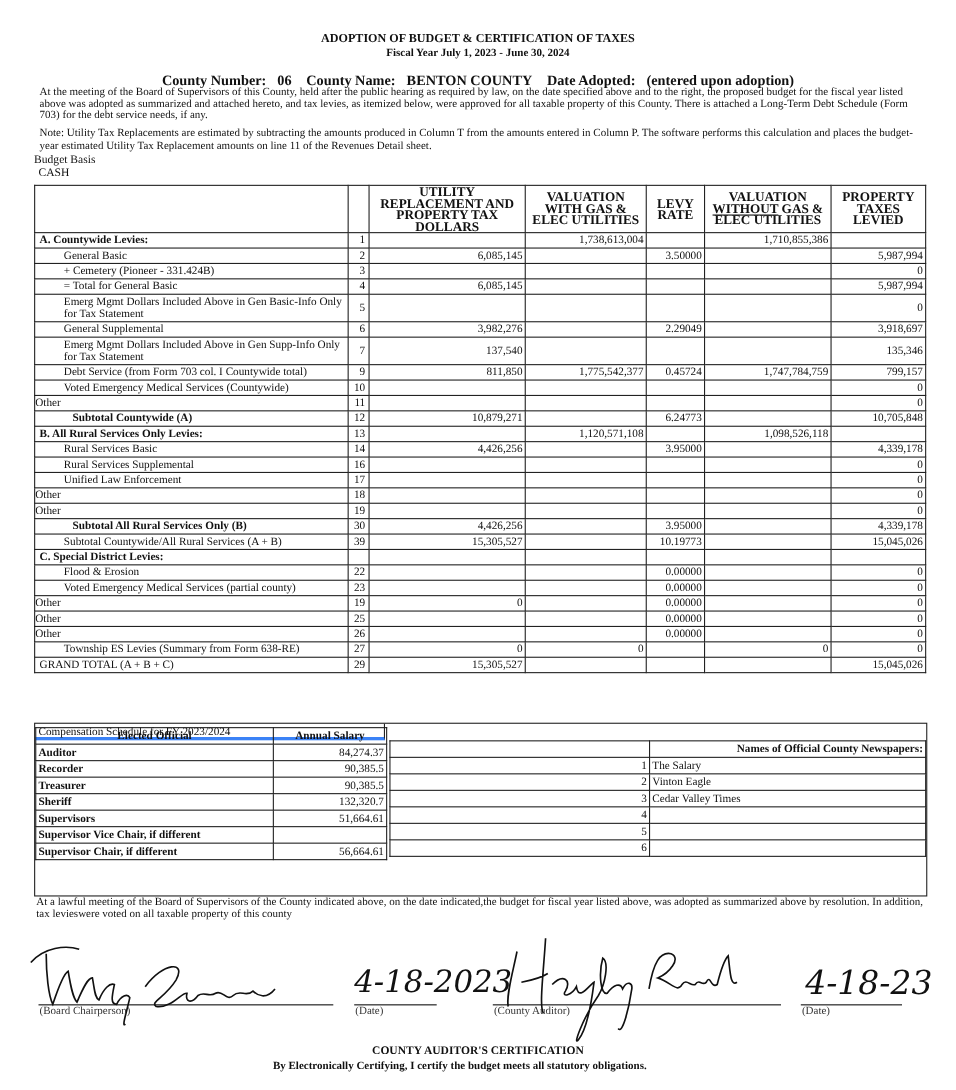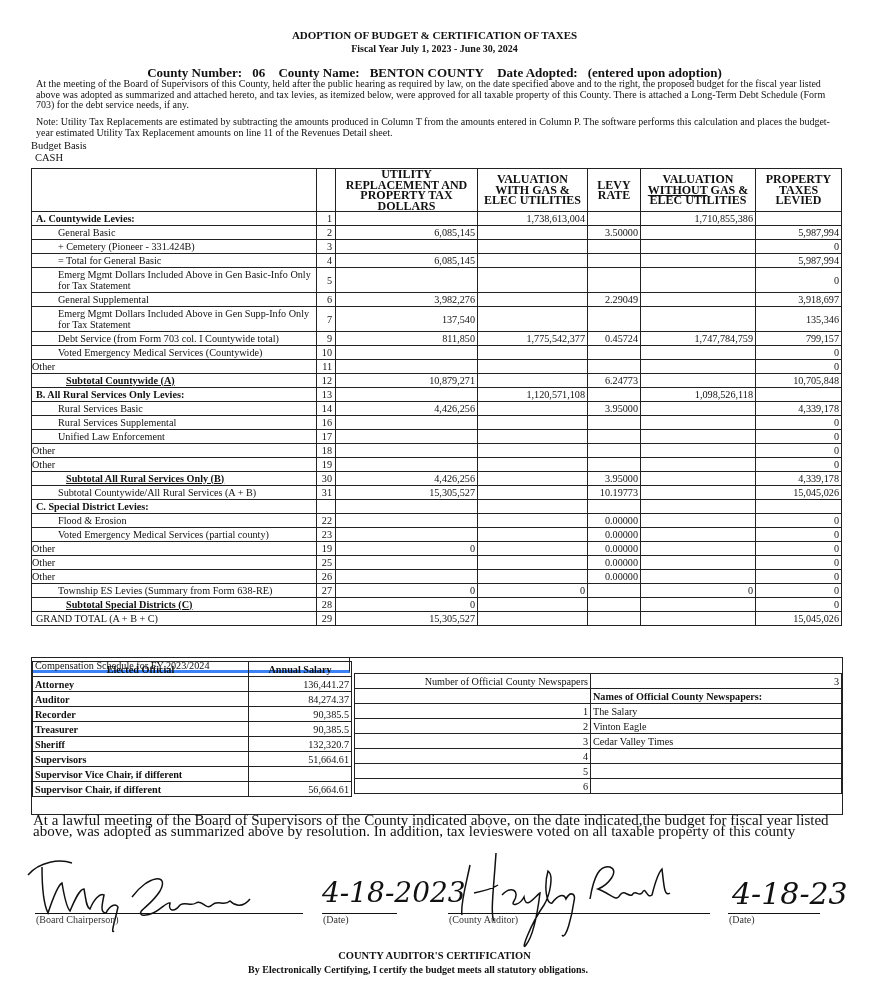--- a/index.html
+++ b/index.html
@@ -19,40 +19,40 @@
 
   table { border-collapse: collapse; }
   #main-table { position: absolute; top: 168px; left: 31px; width: 810px; table-layout: fixed; }
   #main-table td, #main-table th { border: 1px solid #222; padding: 0 2px; height: 13px; line-height: 12px;
      font-size: 10.2px; white-space: nowrap; overflow: hidden; }
   #main-table th { font-weight: bold; text-align: center; font-size: 12px; line-height: 10.5px; height: 36px; vertical-align: middle; }
   #main-table td.num { text-align: right; }
   #main-table td.ln { text-align: right; padding-right: 3px; }
   #main-table td.lbl { padding-left: 4px; }
   #main-table td.ind1 { padding-left: 26px; }
-  #main-table td.ind2 { padding-left: 34px; font-weight: bold; text-decoration: underline; }
+  #main-table td.ind2 { padding-left: 34px; font-weight: bold; }
   #main-table td.sec { font-weight: bold; }
   #main-table td.other { padding-left: 0; }
   #main-table tr.tall td { height: 24px; white-space: normal; line-height: 11px; }
   .u { text-decoration: underline; }
 
   #comp-wrap { position: absolute; top: 657px; left: 31px; width: 810px; height: 156px; border: 1px solid #222; }
   #comp-title { position: absolute; left: 0; top: 0; width: 318px; height: 15px; border-right: 1px solid #222;
      border-bottom: 3px solid #3b82f6; font-size: 10.2px; line-height: 15px; padding-left: 3px; box-sizing: border-box; }
   #comp-table { position: absolute; left: 0; top: 3px; width: 319px; table-layout: fixed; }
   #comp-table td, #comp-table th { border: 1px solid #222; height: 14px; line-height: 13px; font-size: 10.2px; padding: 0 2px; white-space: nowrap; }
   #comp-table th { font-weight: bold; text-align: center; }
   #comp-table td.off { font-weight: bold; }
   #comp-table td.sal { text-align: right; }
   #news-table { position: absolute; left: 322px; top: 15px; width: 487px; table-layout: fixed; }
   #news-table td { border: 1px solid #222; height: 14px; line-height: 13px; font-size: 10.2px; padding: 0 2px; white-space: nowrap; }
   #news-table td.r { text-align: right; }
-  #news-table td.hdr { font-weight: bold; text-align: left; margin-left: 12px; }
-
-  #p3 { top: 815px; left: 33px; width: 810px; font-size: 15px; line-height: 11px; }
+  #news-table td.hdr { font-weight: bold; text-align: right; margin-left: 12px; }
+
+  #p3 { top: 815px; left: 33px; width: 810px; font-size: 10px; line-height: 11px; }
 
   .sigline { position: absolute; border-top: 1.5px solid #111; }
   .siglabel { position: absolute; font-size: 10px; color: #333; }
   #cert-title { top: 950px; left: 0; width: 869px; text-align: center; font-weight: bold; font-size: 10.5px; }
   #cert-text { top: 964px; left: 0; width: 836px; text-align: center; font-weight: bold; font-size: 10px; }
   svg.sig { position: absolute; overflow: visible; }
 </style>
 </head>
 <body>
 
@@ -253,21 +253,21 @@
         <td class="ind2 lbl">Subtotal All Rural Services Only (B)</td>
         <td class="ln">30</td>
         <td class="num">4,426,256</td>
         <td class="num"></td>
         <td class="num">3.95000</td>
         <td class="num"></td>
         <td class="num">4,339,178</td>
       </tr>
       <tr>
         <td class="ind1 lbl">Subtotal Countywide/All Rural Services (A + B)</td>
-        <td class="ln">31</td>
+        <td class="ln">39</td>
         <td class="num">15,305,527</td>
         <td class="num"></td>
         <td class="num">10.19773</td>
         <td class="num"></td>
         <td class="num">15,045,026</td>
       </tr>
       <tr>
         <td class="sec lbl">C. Special District Levies:</td>
         <td class="ln"></td>
         <td class="num"></td>
@@ -321,29 +321,20 @@
         <td class="num"></td>
         <td class="num">0</td>
       </tr>
       <tr>
         <td class="ind1 lbl">Township ES Levies (Summary from Form 638-RE)</td>
         <td class="ln">27</td>
         <td class="num">0</td>
         <td class="num">0</td>
         <td class="num"></td>
         <td class="num">0</td>
-        <td class="num">0</td>
-      </tr>
-      <tr>
-        <td class="ind2 lbl">Subtotal Special Districts (C)</td>
-        <td class="ln">28</td>
-        <td class="num">0</td>
-        <td class="num"></td>
-        <td class="num"></td>
-        <td class="num"></td>
         <td class="num">0</td>
       </tr>
       <tr>
         <td class="lbl lbl">GRAND TOTAL (A + B + C)</td>
         <td class="ln">29</td>
         <td class="num">15,305,527</td>
         <td class="num"></td>
         <td class="num"></td>
         <td class="num"></td>
         <td class="num">15,045,026</td>
@@ -359,24 +350,20 @@
         <col style="width:103px">
       </colgroup>
     <thead>
       <tr>
         <th>Elected Official</th>
         <th>Annual Salary</th>
       </tr>
     </thead>
     <tbody id="comp-body">
         <tr>
-          <td class="off">Attorney</td>
-          <td class="sal">136,441.27</td>
-        </tr>
-        <tr>
           <td class="off">Auditor</td>
           <td class="sal">84,274.37</td>
         </tr>
         <tr>
           <td class="off">Recorder</td>
           <td class="sal">90,385.5</td>
         </tr>
         <tr>
           <td class="off">Treasurer</td>
           <td class="sal">90,385.5</td>
@@ -399,24 +386,20 @@
         </tr>
       </tbody>
   </table>
   <table id="news-table">
     <colgroup>
         <col style="width:236px">
         <col style="width:251px">
       </colgroup>
     <tbody id="news-body">
       <tr>
-        <td class="r">Number of Official County Newspapers</td>
-        <td class="r">3</td>
-      </tr>
-      <tr>
         <td></td>
         <td class="hdr">Names of Official County Newspapers:</td>
       </tr>
     <tr>
           <td class="r">1</td>
           <td>The Salary</td>
         </tr>
         <tr>
           <td class="r">2</td>
           <td>Vinton Eagle</td>

